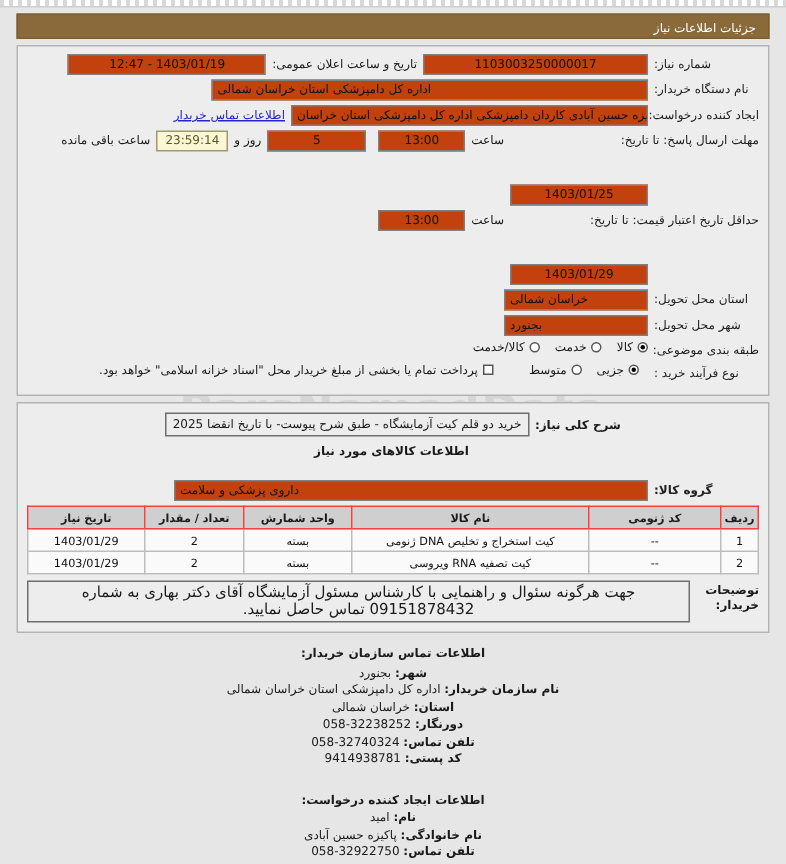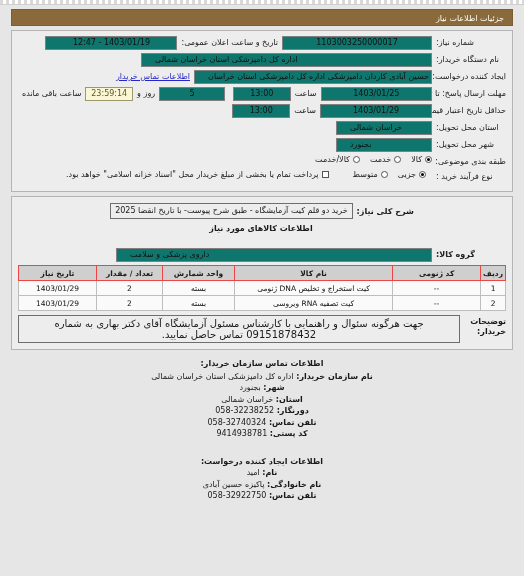--- a/index.html
+++ b/index.html
@@ -54,34 +54,34 @@
 
   .row { display:flex; align-items:flex-start; margin-bottom:3px; }
   .label {
     font-size:8px; color:#222; text-align:left;
     padding-left:4px; padding-top:2px; line-height:10px;
     white-space:nowrap;
   }
   .label.w74 { width:74px; }
 
   .field {
-    border:1px solid #808080; background:#0f766e;
+    border:1px solid #808080; background:#c2410c;
     height:14px; line-height:12px;
-    padding:0 13px; font-size:8px; color:#111;
+    padding:0 3px; font-size:8px; color:#111;
     display:flex; align-items:center;
     overflow:hidden; white-space:nowrap;
   }
   .field.ctr { justify-content:center; }
   .field.rgt { justify-content:flex-end; }
 
   .f-need { width:150px; }
   .f-date { width:132px; }
   .f-org  { width:291px; }
   .f-creator { width:238px; }
-  .f-dateval { width:112px; }
+  .f-dateval { width:92px;margin-top:36px; }
   .f-time { width:58px; }
   .f-days { width:66px; }
   .f-prov { width:96px; }
   .f-city { width:96px; }
   .f-group { width:316px; }
 
   .timer {
     border:1px solid #9a9a6a; background:#fbf7d6;
     height:14px; line-height:12px; padding:0 3px;
     font-size:8px; color:#5a5a20; display:flex;
@@ -281,28 +281,28 @@
       <div class="notes-row">
         <div class="notes-label">توضیحات خریدار:</div>
         <div class="notes-box">جهت هرگونه سئوال و راهنمایی با کارشناس مسئول آزمایشگاه آقای دکتر بهاری به شماره 09151878432 تماس حاصل نمایید.</div>
       </div>
 
     </div>
 
     <div class="contacts">
       <div class="c-head">اطلاعات تماس سازمان خریدار:</div>
       <div class="c-line">
+        <b>شهر:</b>
+        <span>بجنورد</span>
+      </div>
+      <div class="c-line">
         <b>نام سازمان خریدار:</b>
         <span>اداره کل دامپزشکی استان خراسان شمالی</span>
       </div>
       <div class="c-line">
-        <b>شهر:</b>
-        <span>بجنورد</span>
-      </div>
-      <div class="c-line">
         <b>استان:</b>
         <span>خراسان شمالی</span>
       </div>
       <div class="c-line">
         <b>دورنگار:</b>
         <span>32238252-058</span>
       </div>
       <div class="c-line">
         <b>تلفن تماس:</b>
         <span>32740324-058</span>

